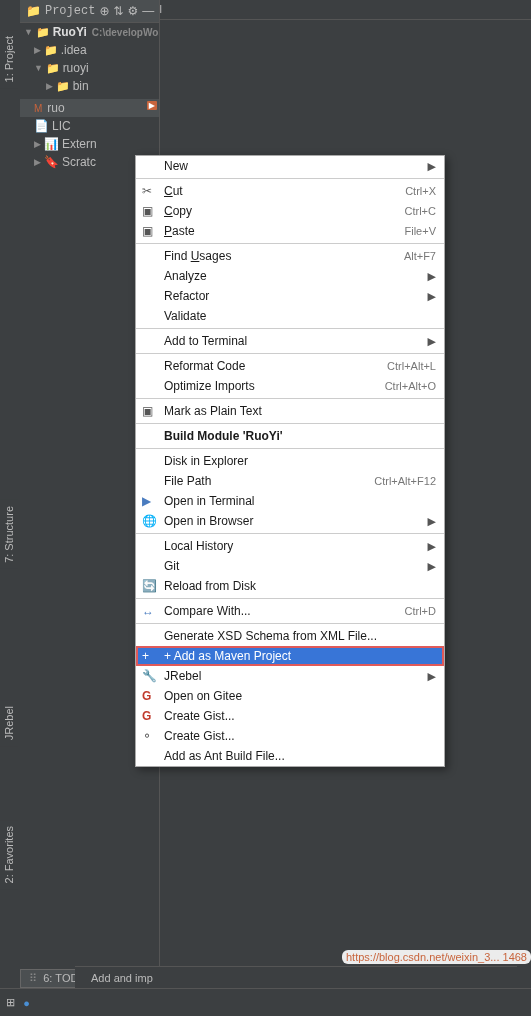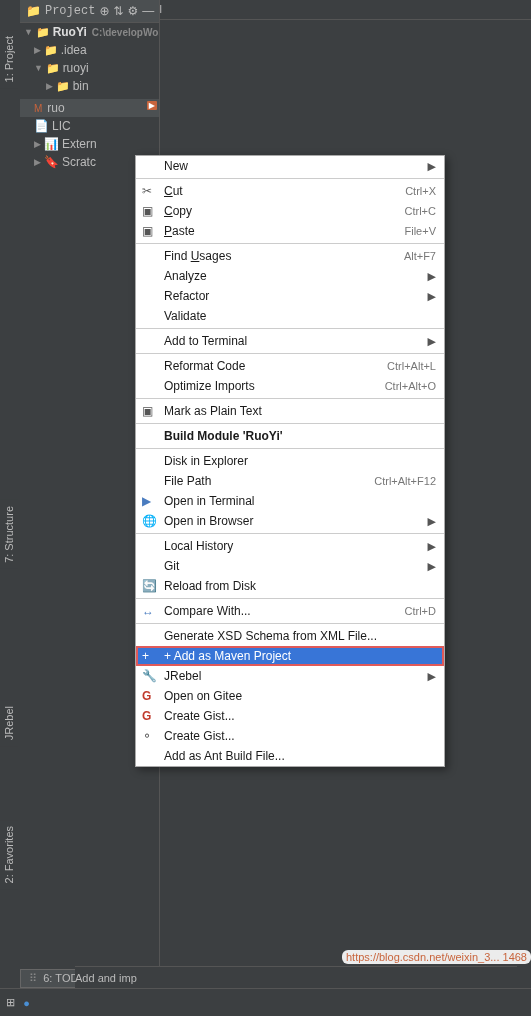--- a/index.html
+++ b/index.html
@@ -209,21 +209,21 @@
 
     
     .notification-bar {
       position: absolute;
       bottom: 28px; left: 75px;
       right: 14px;
       height: 22px;
       background: #3c3f41;
       display: flex;
       align-items: center;
-      padding: 0 0;
+      padding: 0 16px;
       color: #bbb;
       font-size: 11px;
       border-top: 1px solid #555;
     }
 
     
     .gitee-watermark {
       position: absolute;
       bottom: 52px;
       right: 0px;

